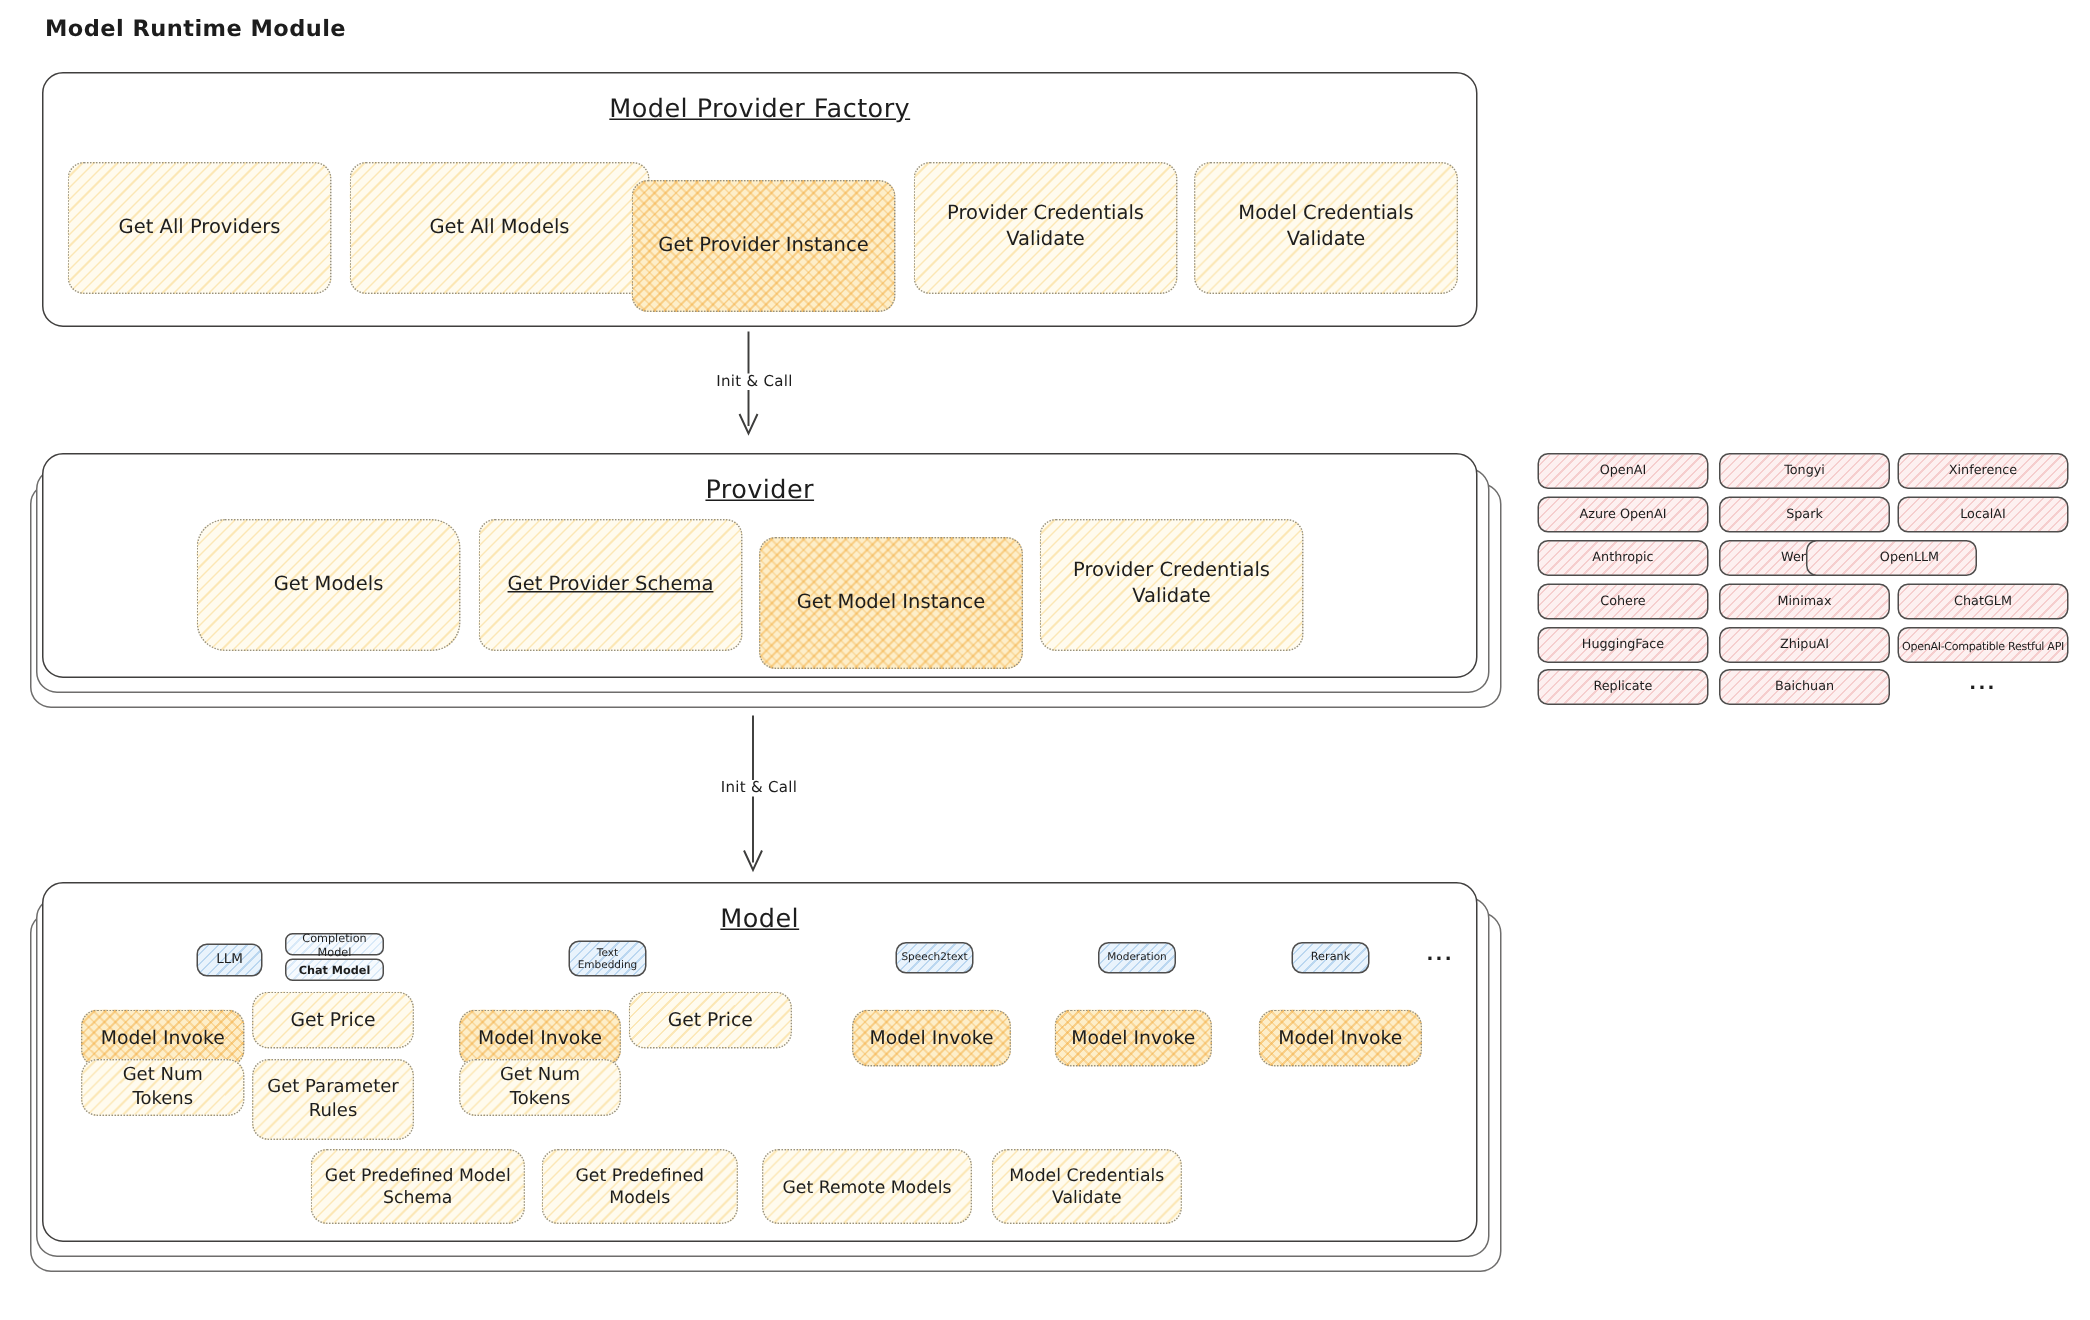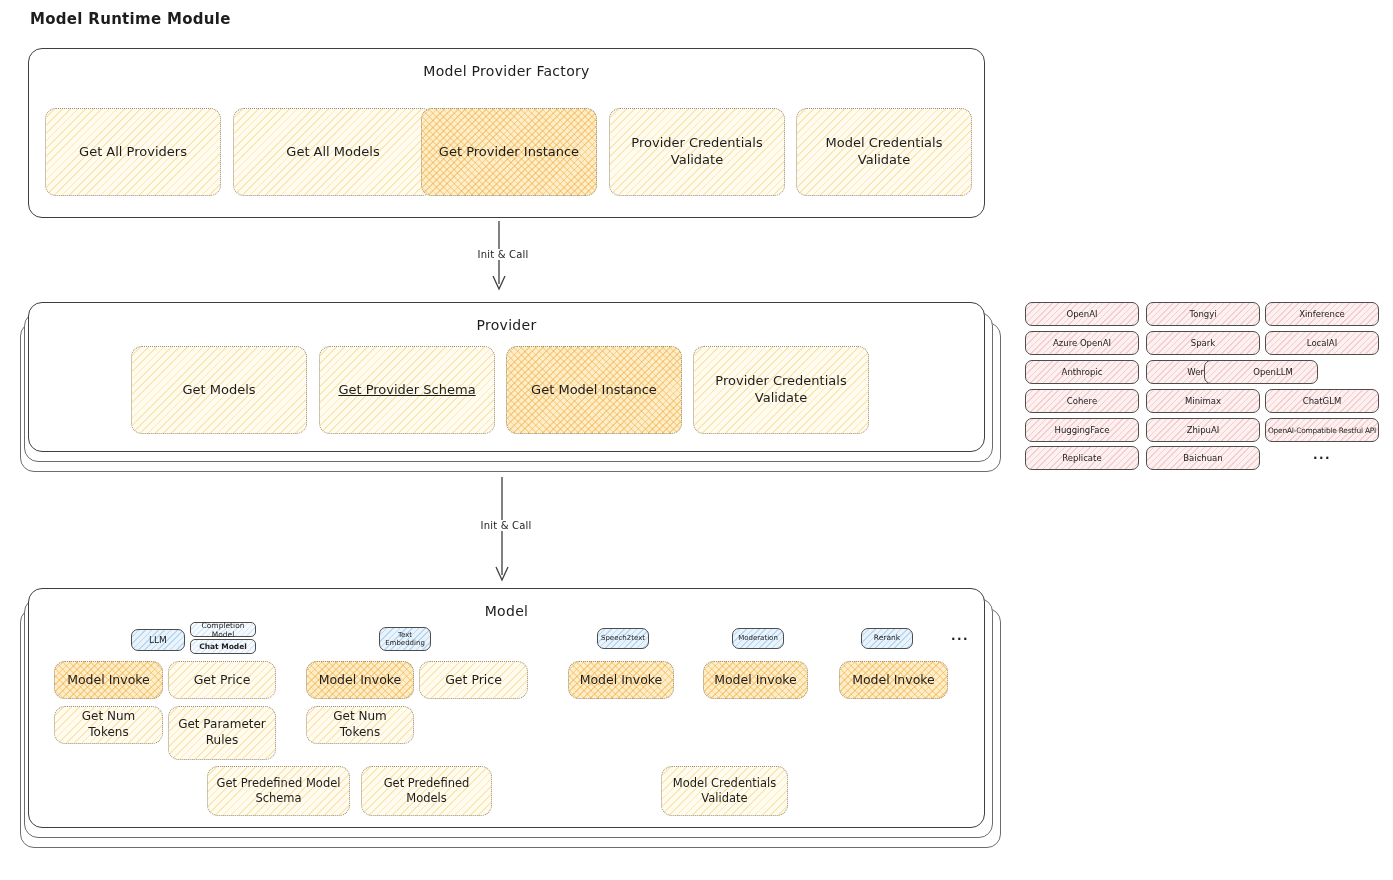--- a/index.html
+++ b/index.html
@@ -17,41 +17,42 @@
   }
   .bigbox{
     position:absolute;box-sizing:border-box;
     background:#ffffff;
     border:1.5px solid #403f3e;
     border-radius:14px;
   }
   .backlayer{border:1.2px solid #6e6d6c;}
   .boxtitle{
     position:absolute;left:0;right:0;top:14px;
-    text-align:center;font-size:14px;letter-spacing:.3px;
+    text-align:center;font-size:17px;letter-spacing:.3px;text-decoration:underline;
   }
   .btn{
     position:absolute;box-sizing:border-box;
     border:1.6px dotted #97917f;border-radius:11px;
     display:flex;align-items:center;justify-content:center;
     text-align:center;padding:2px 8px;line-height:1.3;
   }
   .big{font-size:13px;}
   .mid{font-size:12.5px;}
   .sm{font-size:12px;}
   .xs{font-size:11.5px;}
   .fill-y{
     background-color:#fffbee;
     background-image:repeating-linear-gradient(135deg, rgba(246,200,95,0.40) 0 1.2px, transparent 1.2px 5.5px);
   }
   .fill-o{
     background-color:#fdeec9;
     background-image:
       repeating-linear-gradient(135deg, rgba(242,166,50,0.45) 0 1.3px, transparent 1.3px 5px),
       repeating-linear-gradient(45deg, rgba(242,166,50,0.32) 0 1.3px, transparent 1.3px 5px);
+    margin-top: 12px;
   }
   .chip-pink{
     position:absolute;box-sizing:border-box;
     width:114px;height:24px;
     border:1.3px solid #4e4d4c;border-radius:7px;
     display:flex;align-items:center;justify-content:center;
     text-align:center;font-size:8.5px;
     background-color:#fdf0f0;
     background-image:repeating-linear-gradient(135deg, rgba(236,164,164,0.45) 0 1.1px, transparent 1.1px 4.5px);
   }
@@ -106,21 +107,21 @@
 <svg class="arrow" style="left:489px;top:221px;" width="20" height="74">
   <line x1="10" y1="0" x2="10" y2="63" stroke="#3d3d3c" stroke-width="1.3"></line>
   <polyline points="4,55 10,68 16,55" fill="none" stroke="#3d3d3c" stroke-width="1.3"></polyline>
 </svg>
 <div class="arrow-label" style="left:459px;top:249px;width:82px;">Init &amp; Call</div>
 
 <div class="bigbox backlayer" style="left:20px;top:322px;width:981px;height:150px;"></div>
 <div class="bigbox backlayer" style="left:24px;top:312px;width:969px;height:150px;"></div>
 <div class="bigbox" style="left:28px;top:302px;width:957px;height:150px;">
   <div class="boxtitle">Provider</div>
-  <div class="btn big fill-y" style="left:102px;top:43px;width:176px;height:88px;">
+  <div class="btn big fill-y" style="left:102px;top:43px;width:176px;height:88px;border-radius:19px;">
     <span>Get Models</span>
   </div>
   <div class="btn big fill-y" style="left:290px;top:43px;width:176px;height:88px;text-decoration:underline;">
     <span>Get Provider Schema</span>
   </div>
   <div class="btn big fill-o" style="left:477px;top:43px;width:176px;height:88px;">
     <span>Get Model Instance</span>
   </div>
   <div class="btn big fill-y" style="left:664px;top:43px;width:176px;height:88px;">
     <span>Provider Credentials Validate</span>
@@ -186,21 +187,21 @@
   <line x1="10" y1="0" x2="10" y2="98" stroke="#3d3d3c" stroke-width="1.3"></line>
   <polyline points="4,90 10,103 16,90" fill="none" stroke="#3d3d3c" stroke-width="1.3"></polyline>
 </svg>
 <div class="arrow-label" style="left:462px;top:520px;width:82px;">Init &amp; Call</div>
 
 <div class="bigbox backlayer" style="left:20px;top:608px;width:981px;height:240px;"></div>
 <div class="bigbox backlayer" style="left:24px;top:598px;width:969px;height:240px;"></div>
 <div class="bigbox" style="left:28px;top:588px;width:957px;height:240px;">
   <div class="boxtitle">Model</div>
 
-  <div class="chip-blue" style="left:102px;top:40px;width:54px;height:22px;font-size:9px;">
+  <div class="chip-blue" style="left:102px;top:40px;width:44px;height:22px;font-size:9px;">
     <span>LLM</span>
   </div>
   <div class="chip-mini" style="left:161px;top:33px;width:66px;height:15px;">
     <span>Completion Model</span>
   </div>
   <div class="chip-mini" style="left:161px;top:50px;width:66px;height:15px;font-weight:bold;">
     <span>Chat Model</span>
   </div>
   <div class="chip-blue" style="left:350px;top:38px;width:52px;height:24px;font-size:7px;">
     <span>Text Embedding</span>
@@ -247,16 +248,19 @@
   <div class="btn sm fill-y" style="left:277px;top:117px;width:108px;height:38px;">
     <span>Get Num Tokens</span>
   </div>
 
   <div class="btn xs fill-y" style="left:178px;top:177px;width:143px;height:50px;">
     <span>Get Predefined Model Schema</span>
   </div>
   <div class="btn xs fill-y" style="left:332px;top:177px;width:131px;height:50px;">
     <span>Get Predefined Models</span>
   </div>
+  <div class="btn xs fill-y" style="left:479px;top:177px;width:140px;height:50px;">
+    <span>Get Remote Models</span>
+  </div>
   <div class="btn xs fill-y" style="left:632px;top:177px;width:127px;height:50px;">
     <span>Model Credentials Validate</span>
   </div>
 </div>
 
 </body></html>

